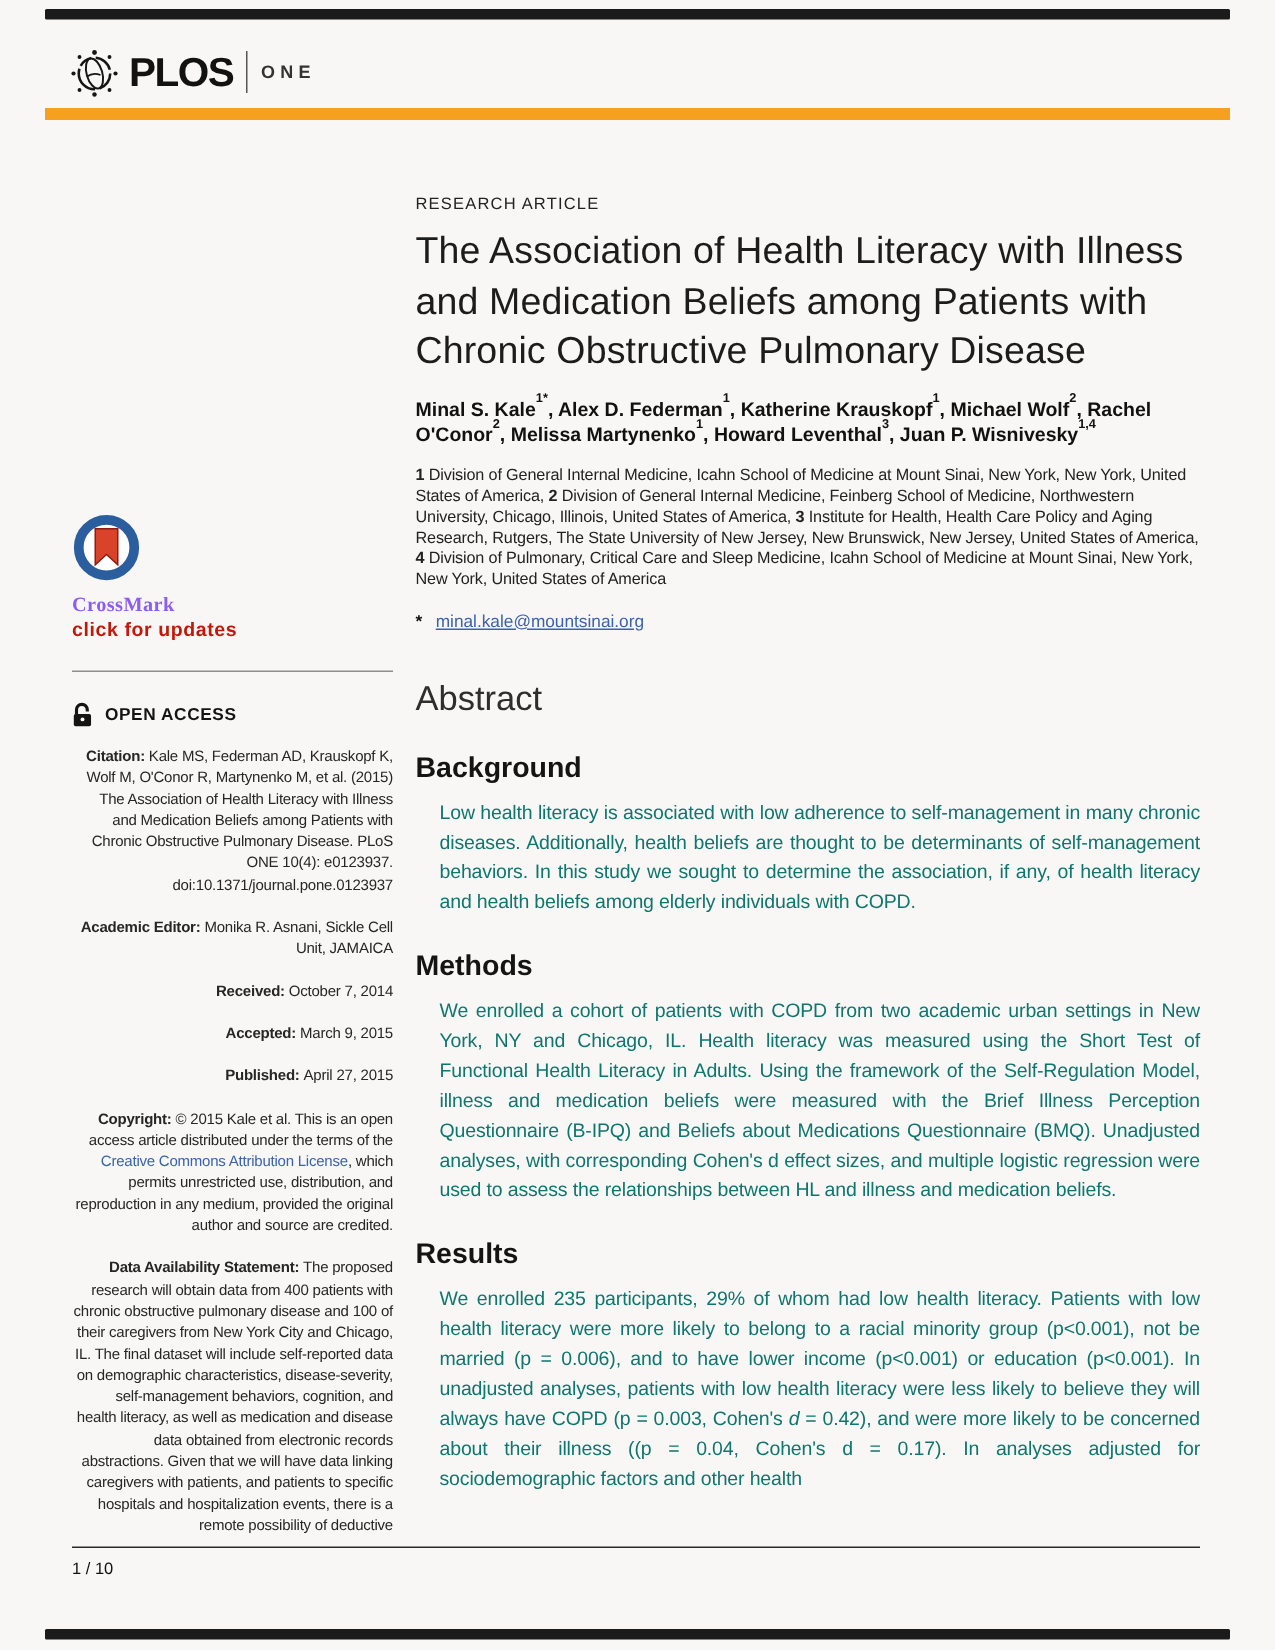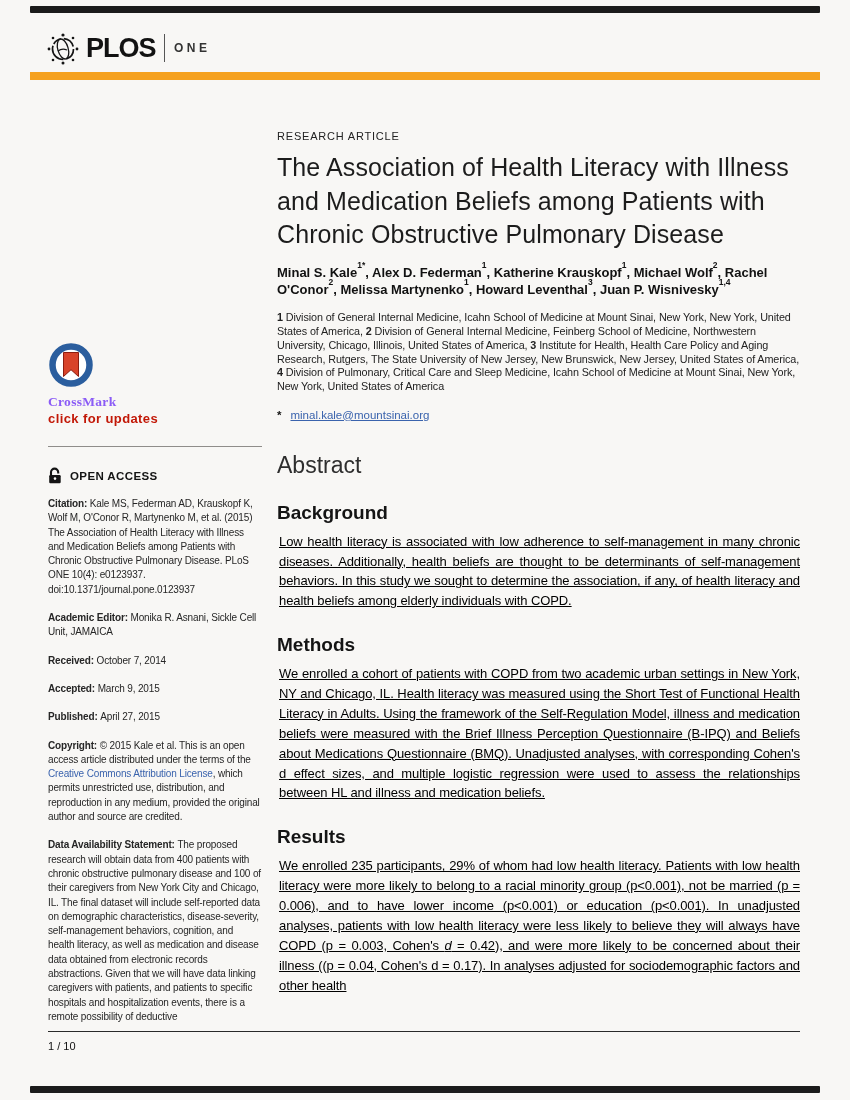--- a/index.html
+++ b/index.html
@@ -23,32 +23,32 @@
   .authors{margin-top:12px;font-size:13px;font-weight:bold;line-height:1.28;color:#111;}
   .authors sup,.affil sup{font-size:8.5px;position:relative;top:-4px;letter-spacing:0;}
   .affil{margin-top:12px;font-size:10.8px;line-height:1.27;color:#222;letter-spacing:-0.1px;}
   .affil .b{font-weight:bold;}
   .email-row{margin-top:15px;font-size:11.5px;}
   .email-star{color:#111;margin-right:9px;font-weight:bold;}
   .email-link{color:#3A63AD;text-decoration:underline;cursor:pointer;}
 
   .abstract-h{margin-top:31px;font-size:23px;font-weight:400;color:#2e2e2e;}
   .sec-h{margin-top:23px;font-size:19px;font-weight:bold;color:#141414;}
-  .sec-p{margin:8px 0 0 2px;font-size:13px;line-height:1.53;text-align:justify;color:#000000;letter-spacing:-0.1px;text-decoration:underline;}
+  .sec-p{margin:8px 0 0 16px;font-size:13px;line-height:1.53;text-align:justify;color:#0f766e;letter-spacing:-0.1px;}
   .sec-p .i{font-style:italic;}
 
   
   .sidebar{position:absolute;left:48px;top:342px;width:214px;}
   .crossmark{width:120px;cursor:pointer;}
   .cm-word{font-size:13.5px;font-weight:bold;color:#8b5cf6;margin-top:2px;font-family:"Liberation Serif",serif;letter-spacing:0.3px;}
   .cm-sub{font-size:13px;color:#C21807;letter-spacing:0.4px;margin-top:1px;font-weight:bold;}
   .sb-divider{border:none;border-top:1px solid #8f8d8a;margin:20px 0 0 0;}
   .open-access{margin-top:20px;display:flex;align-items:center;gap:7px;}
   .oa-label{font-size:11.5px;font-weight:bold;letter-spacing:0.4px;color:#141414;}
-  .sb-block{margin:14px 0 0 0;font-size:10px;line-height:1.43;color:#262626;letter-spacing:-0.15px;}
+  .sb-block{margin:14px 0 0 0;font-size:10px;line-height:1.43;color:#262626;letter-spacing:-0.15px;text-align:right;}
   .sb-block:first-of-type{margin-top:13px;}
   .sb-block .b{font-weight:bold;}
   .link{color:#3A63AD;cursor:pointer;}
 
   
   .footer{position:absolute;left:48px;top:1031px;width:752px;border-top:1.5px solid #2a2a2a;
           padding-top:8px;display:flex;justify-content:space-between;font-size:11px;color:#111;}
   .footer .left span{margin-right:16px;}
   .footer .left span:last-child{margin-right:0;}
 </style>

